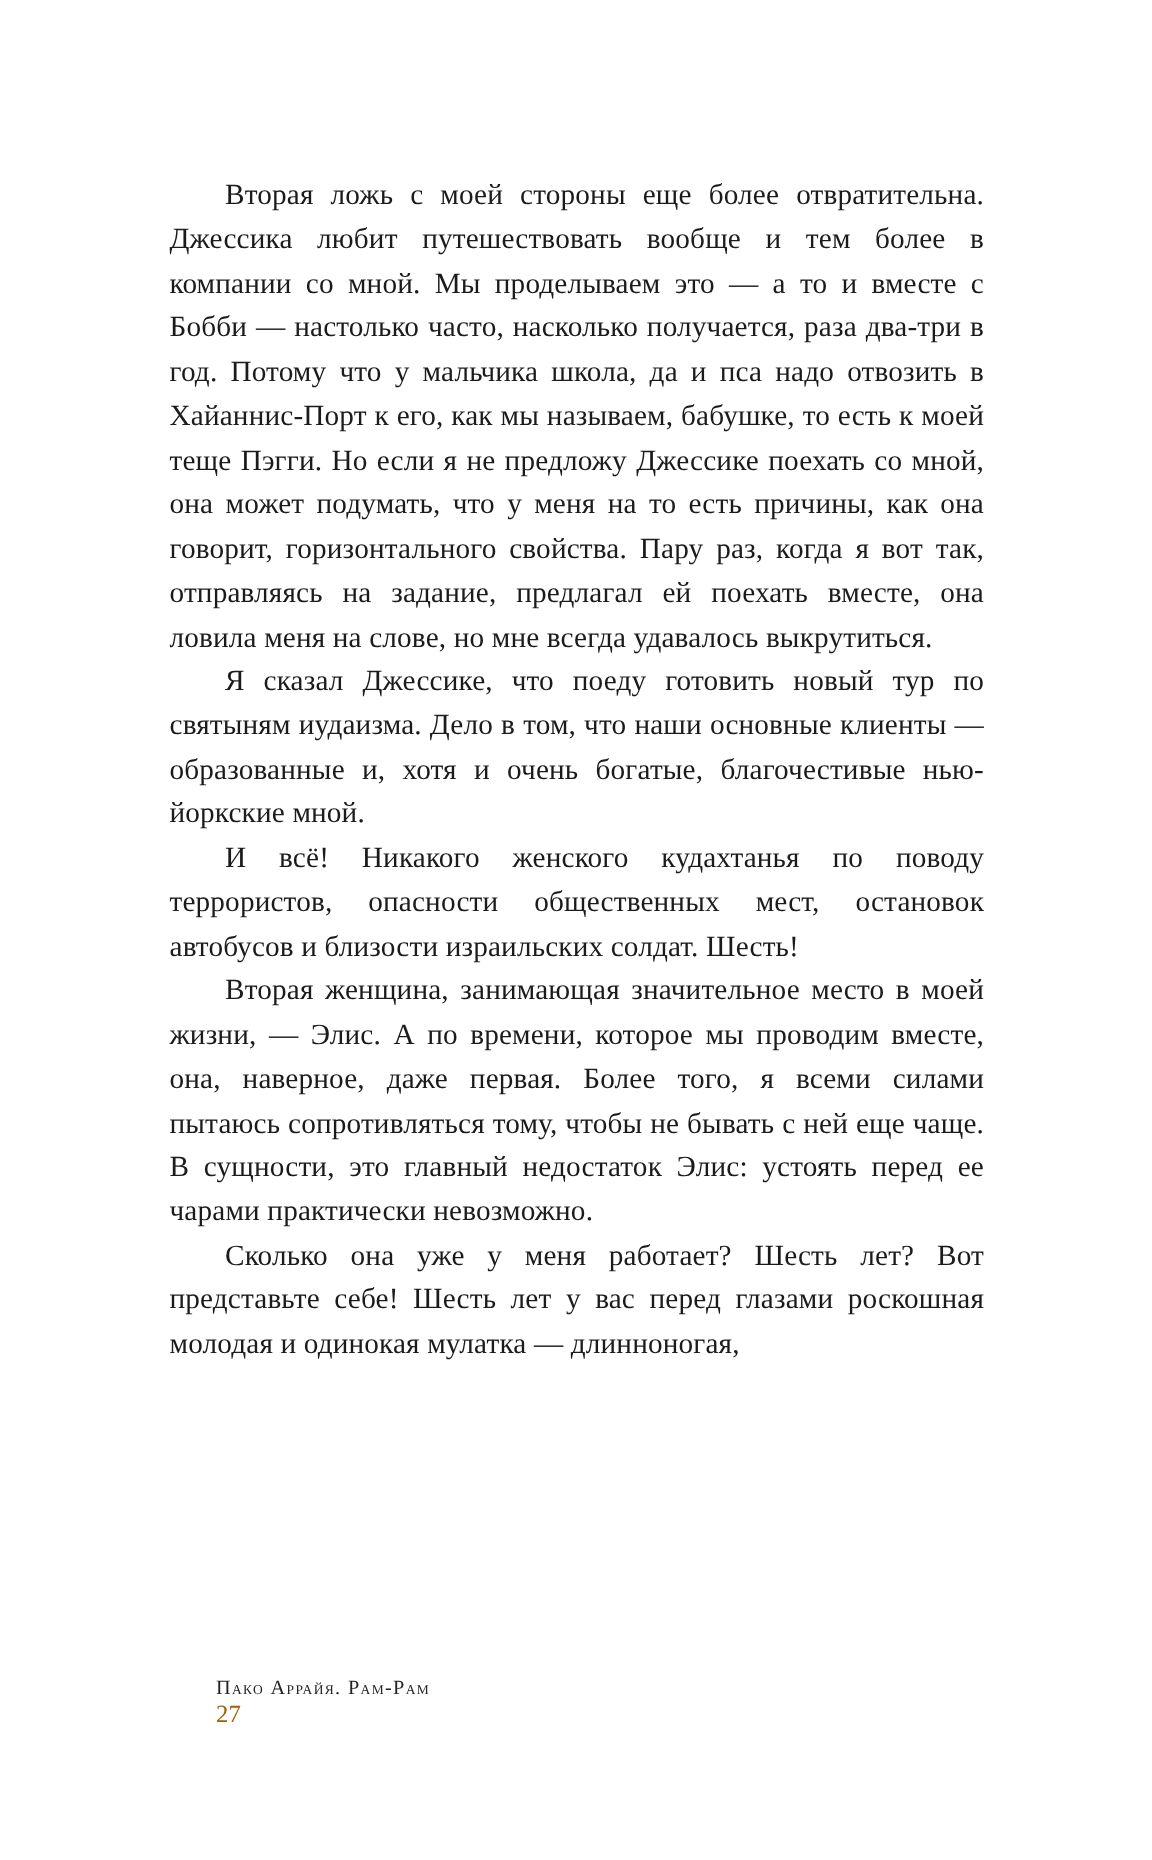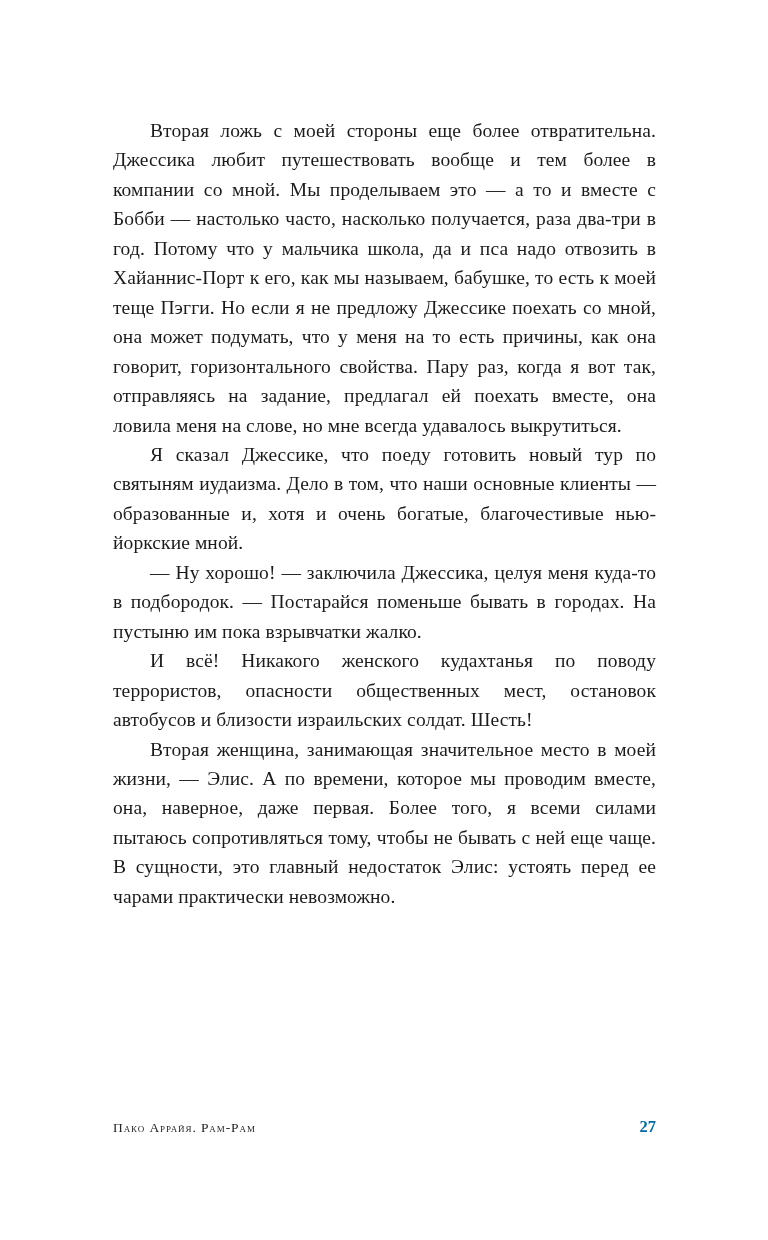--- a/index.html
+++ b/index.html
@@ -34,44 +34,46 @@
     -webkit-hyphens: auto;
   }
   .footer {
     position: absolute;
     left: 113px;
     top: 1117px;
     width: 543px;
     display: flex;
     justify-content: space-between;
     align-items: baseline;
+    flex-direction: column;
   }
   .running-title {
     font-size: 13.5px;
     letter-spacing: 0.9px;
     font-variant-caps: small-caps;
     color: #242424;
   }
   .page-number {
     font-size: 16.5px;
-    font-weight: bold;
-    color: #0369a1;
+    font-weight: normal;
+    color: #a16207;
+    margin-left: 31px;
   }
 </style>
 </head>
 <body>
 
 <div class="page">
 
   <main class="text-block">
     <p>Вторая ложь с моей стороны еще более отвратительна. Джессика любит путешествовать вообще и тем более в компании со мной. Мы проделываем это — а то и вместе с Бобби — настолько часто, насколько получается, раза два-три в год. Потому что у мальчика школа, да и пса надо отвозить в Хайаннис-Порт к его, как мы называем, бабушке, то есть к моей теще Пэгги. Но если я не предложу Джессике поехать со мной, она может подумать, что у меня на то есть причины, как она говорит, горизонтального свойства. Пару раз, когда я вот так, отправляясь на задание, предлагал ей поехать вместе, она ловила меня на слове, но мне всегда удавалось выкрутиться.</p>
     <p>Я сказал Джессике, что поеду готовить новый тур по святыням иудаизма. Дело в том, что наши основные клиенты — образованные и, хотя и очень богатые, благочестивые нью-йоркские мной.</p>
-    <p>— Ну хорошо! — заключила Джессика, целуя меня куда-то в подбородок. — Постарайся поменьше бывать в городах. На пустыню им пока взрывчатки жалко.</p>
     <p>И всё! Никакого женского кудахтанья по поводу террористов, опасности общественных мест, остановок автобусов и близости израильских солдат. Шесть!</p>
     <p>Вторая женщина, занимающая значительное место в моей жизни, — Элис. А по времени, которое мы проводим вместе, она, наверное, даже первая. Более того, я всеми силами пытаюсь сопротивляться тому, чтобы не бывать с ней еще чаще. В сущности, это главный недостаток Элис: устоять перед ее чарами практически невозможно.</p>
+    <p>Сколько она уже у меня работает? Шесть лет? Вот представьте себе! Шесть лет у вас перед глазами роскошная молодая и одинокая мулатка — длинноногая,</p>
   </main>
 
   <footer class="footer">
     <span class="running-title">Пако Аррайя. Рам-Рам</span>
     <span class="page-number">27</span>
   </footer>
 
 </div>
 
 </body></html>

